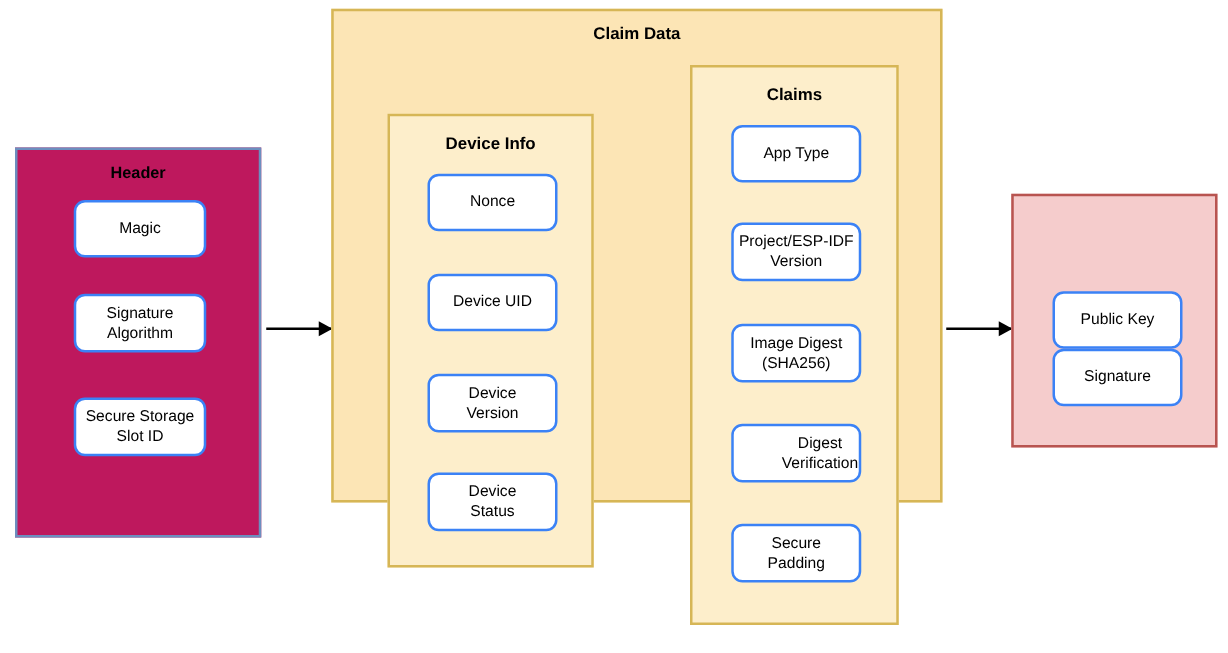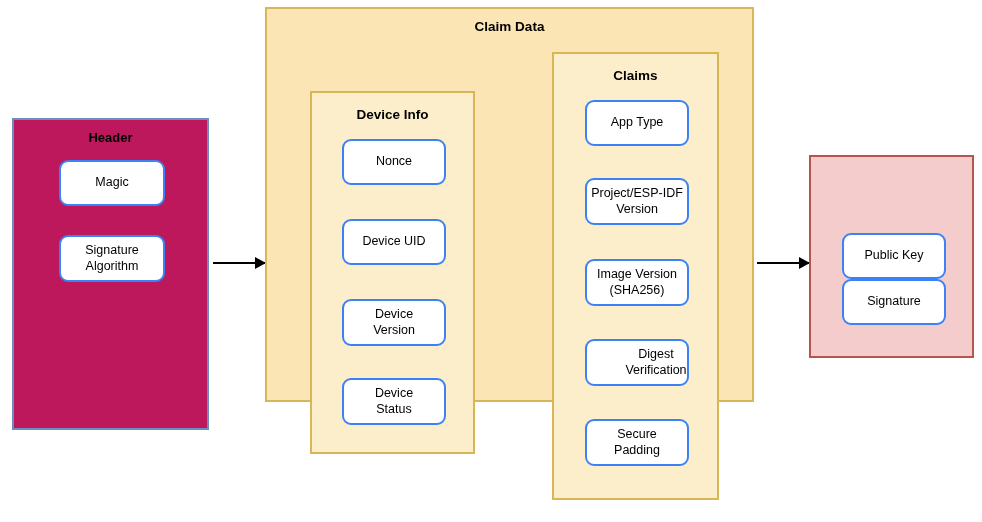--- a/index.html
+++ b/index.html
@@ -128,20 +128,22 @@
 </head>
 <body>
 
 <div id="canvas">
 
   <div class="box group" id="header-panel">
     <div class="group-title">Header</div>
     <div class="node" style="left:45px; top:40px; width:106px; height:46px;">Magic</div>
     <div class="node" style="left:45px; top:115px; width:106px; height:47px;">Signature
 Algorithm</div>
+    <div class="node" style="left:45px; top:198px; width:106px; height:47px;">Secure Storage
+Slot ID</div>
   </div>
 
   <div class="arrow" style="left:213px; top:262px; width:52px;"></div>
 
   <div class="box group" id="claim-data-panel">
     <div class="group-title">Claim Data</div>
 
     <div class="box group" id="device-info-panel">
       <div class="group-title">Device Info</div>
       <div class="node" style="left:30px; top:126px; width:104px; height:46px;">Device UID</div>
@@ -150,21 +152,21 @@
 Version</div>
       <div class="node" style="left:30px; top:285px; width:104px; height:47px;">Device
 Status</div>
     </div>
 
     <div class="box group" id="claims-panel">
       <div class="group-title">Claims</div>
       <div class="node" style="left:31px; top:46px; width:104px; height:46px;">App Type</div>
       <div class="node" style="left:31px; top:124px; width:104px; height:47px;">Project/ESP-IDF
 Version</div>
-      <div class="node" style="left:31px; top:205px; width:104px; height:47px;">Image Version
+      <div class="node" style="left:31px; top:205px; width:104px; height:47px;">Image Digest
 (SHA256)</div>
       <div class="node" style="left:31px; top:285px; width:104px; height:47px;padding-left:42px;">Digest
 Verification</div>
       <div class="node" style="left:31px; top:365px; width:104px; height:47px;">Secure
 Padding</div>
     </div>
   </div>
 
   <div class="arrow" style="left:757px; top:262px; width:52px;"></div>
 

